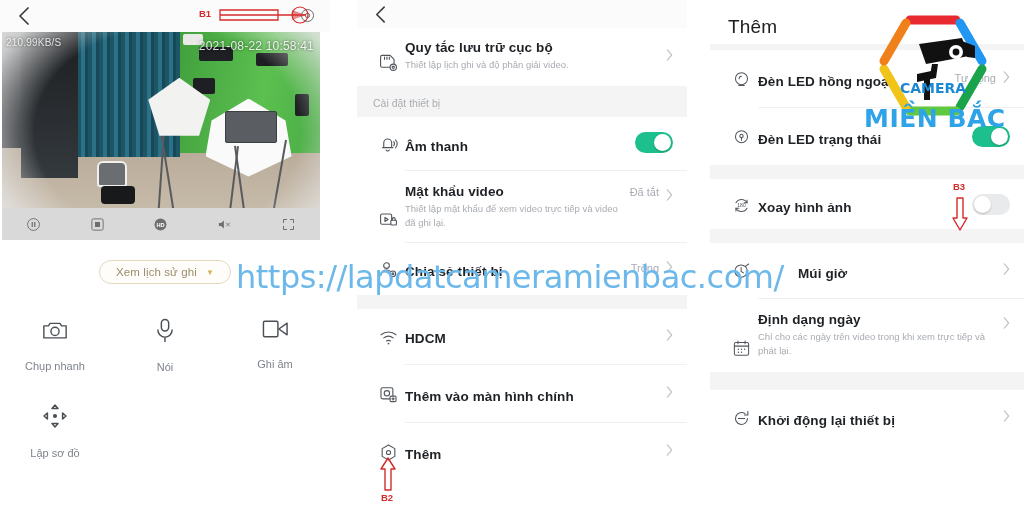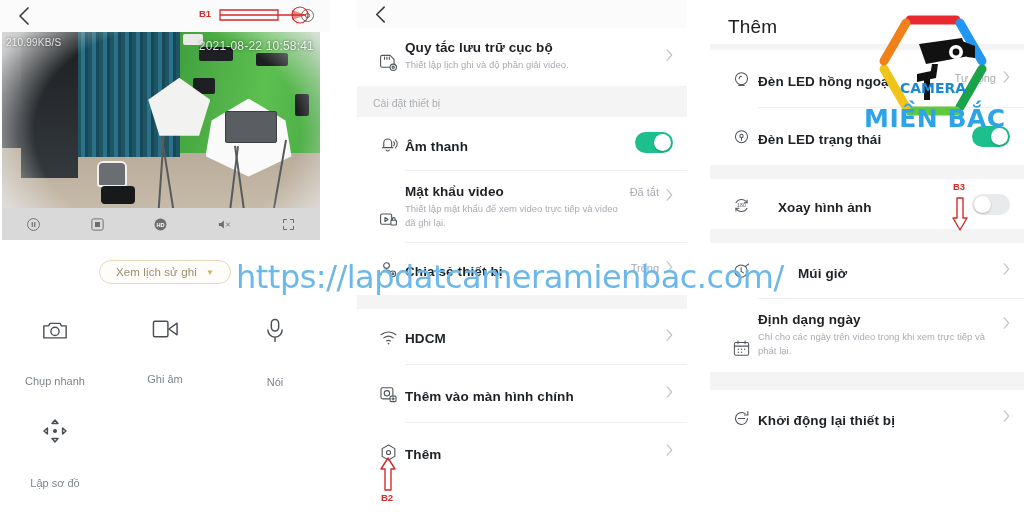--- a/index.html
+++ b/index.html
@@ -89,21 +89,21 @@
   .pill {
     border: 1px solid #e3d9bd; border-radius: 14px; padding: 5px 16px;
     font-size: 11.5px; color: #9b8d6d; background: #fefdfa;
     display: flex; align-items: center; gap: 9px; letter-spacing: .1px;
   }
   .pill .caret { color: #d2b157; font-size: 8px; }
 
   .act-grid { margin-top: 34px; display: flex; }
   .act { flex: 1; display: flex; flex-direction: column; align-items: center; gap: 14px; }
   .act .ai { color: #4a4f56; }
-  .act .al { font-size: 11px; color: #7e848c; margin-top: 15px; }
+  .act .al { font-size: 11px; color: #7e848c; }
   .act-grid2 { margin-top: 30px; display: flex; }
   .act-grid2 .act { flex: 0 0 33.33%; text-align: right; }
 
   
   .navbar-b { height: 28px; background: #fbfbfb; display: flex; align-items: center; }
   .navbar-c { height: 44px; background: #ffffff; display: flex; align-items: flex-end;
     padding: 0 0 6px 18px; }
   .navbar-c .title { font-size: 19px; color: #202020; letter-spacing: .2px; }
 
   .card { background: #fff; }
@@ -243,35 +243,35 @@
         <span class="ai">
           <svg width="26" height="24" viewBox="0 0 28 24" fill="none" stroke="#4a4f56" stroke-width="1.5">
               <path d="M2 7.5h5l1.6-2.6h10.8L21 7.5h5v13H2z" stroke-linejoin="round"></path>
               <circle cx="14" cy="13.5" r="4.4"></circle>
             </svg>
         </span>
         <span class="al">Chụp nhanh</span>
       </div>
       <div class="act">
         <span class="ai">
+          <svg width="20" height="25" viewBox="0 0 20 26" fill="none" stroke="#4a4f56" stroke-width="1.5">
+              <rect x="6.2" y="1.5" width="7.6" height="12" rx="3.8"></rect>
+              <path d="M2.6 12.5a7.4 7.4 0 0 0 14.8 0M10 20v4.5" stroke-linecap="round"></path>
+            </svg>
+        </span>
+        <span class="al">Nói</span>
+      </div>
+      <div class="act">
+        <span class="ai">
           <svg width="27" height="22" viewBox="0 0 28 22" fill="none" stroke="#4a4f56" stroke-width="1.5" stroke-linejoin="round">
               <rect x="1.5" y="3" width="15" height="16" rx="1.5"></rect>
               <path d="M17.5 11l8.5-6v12z"></path>
             </svg>
         </span>
         <span class="al">Ghi âm</span>
-      </div>
-      <div class="act">
-        <span class="ai">
-          <svg width="20" height="25" viewBox="0 0 20 26" fill="none" stroke="#4a4f56" stroke-width="1.5">
-              <rect x="6.2" y="1.5" width="7.6" height="12" rx="3.8"></rect>
-              <path d="M2.6 12.5a7.4 7.4 0 0 0 14.8 0M10 20v4.5" stroke-linecap="round"></path>
-            </svg>
-        </span>
-        <span class="al">Nói</span>
       </div>
     </div>
 
     <div class="act-grid2">
       <div class="act">
         <span class="ai">
           <svg width="26" height="26" viewBox="0 0 26 26" fill="none" stroke="#4a4f56" stroke-width="1.5" stroke-linecap="round" stroke-linejoin="round">
               <path d="M13 2l3 3.4h-6zM13 24l3-3.4h-6zM2 13l3.4-3v6zM24 13l-3.4-3v6z"></path>
               <circle cx="13" cy="13" r="1.3" fill="#4a4f56"></circle>
             </svg>
@@ -489,21 +489,21 @@
         </span>
         <span class="toggle on">
             <span class="knob"></span>
           </span>
       </div>
     </div>
 
     <div class="gap" style="height:14px;"></div>
 
     <div class="card">
-      <div class="row" style="padding-top:13px;padding-bottom:14px;gap:20px;">
+      <div class="row" style="padding-top:13px;padding-bottom:14px;">
         <span class="ricon">
           <svg width="19" height="19" viewBox="0 0 24 24" fill="none" stroke="#51565d" stroke-width="1.3" stroke-linecap="round">
               <path d="M5 8.5A8 8 0 0 1 19 8.5"></path>
               <path d="M19 15.5A8 8 0 0 1 5 15.5"></path>
               <path d="M19 5v3.6h-3.6M5 19v-3.6h3.6"></path>
               <text x="12" y="14.4" font-size="6.4" font-family="Liberation Sans, sans-serif" fill="#51565d" stroke="none" text-anchor="middle">180</text>
             </svg>
         </span>
         <span class="rbody">
           <span class="rtitle" style="display:block;">Xoay hình ảnh</span>

